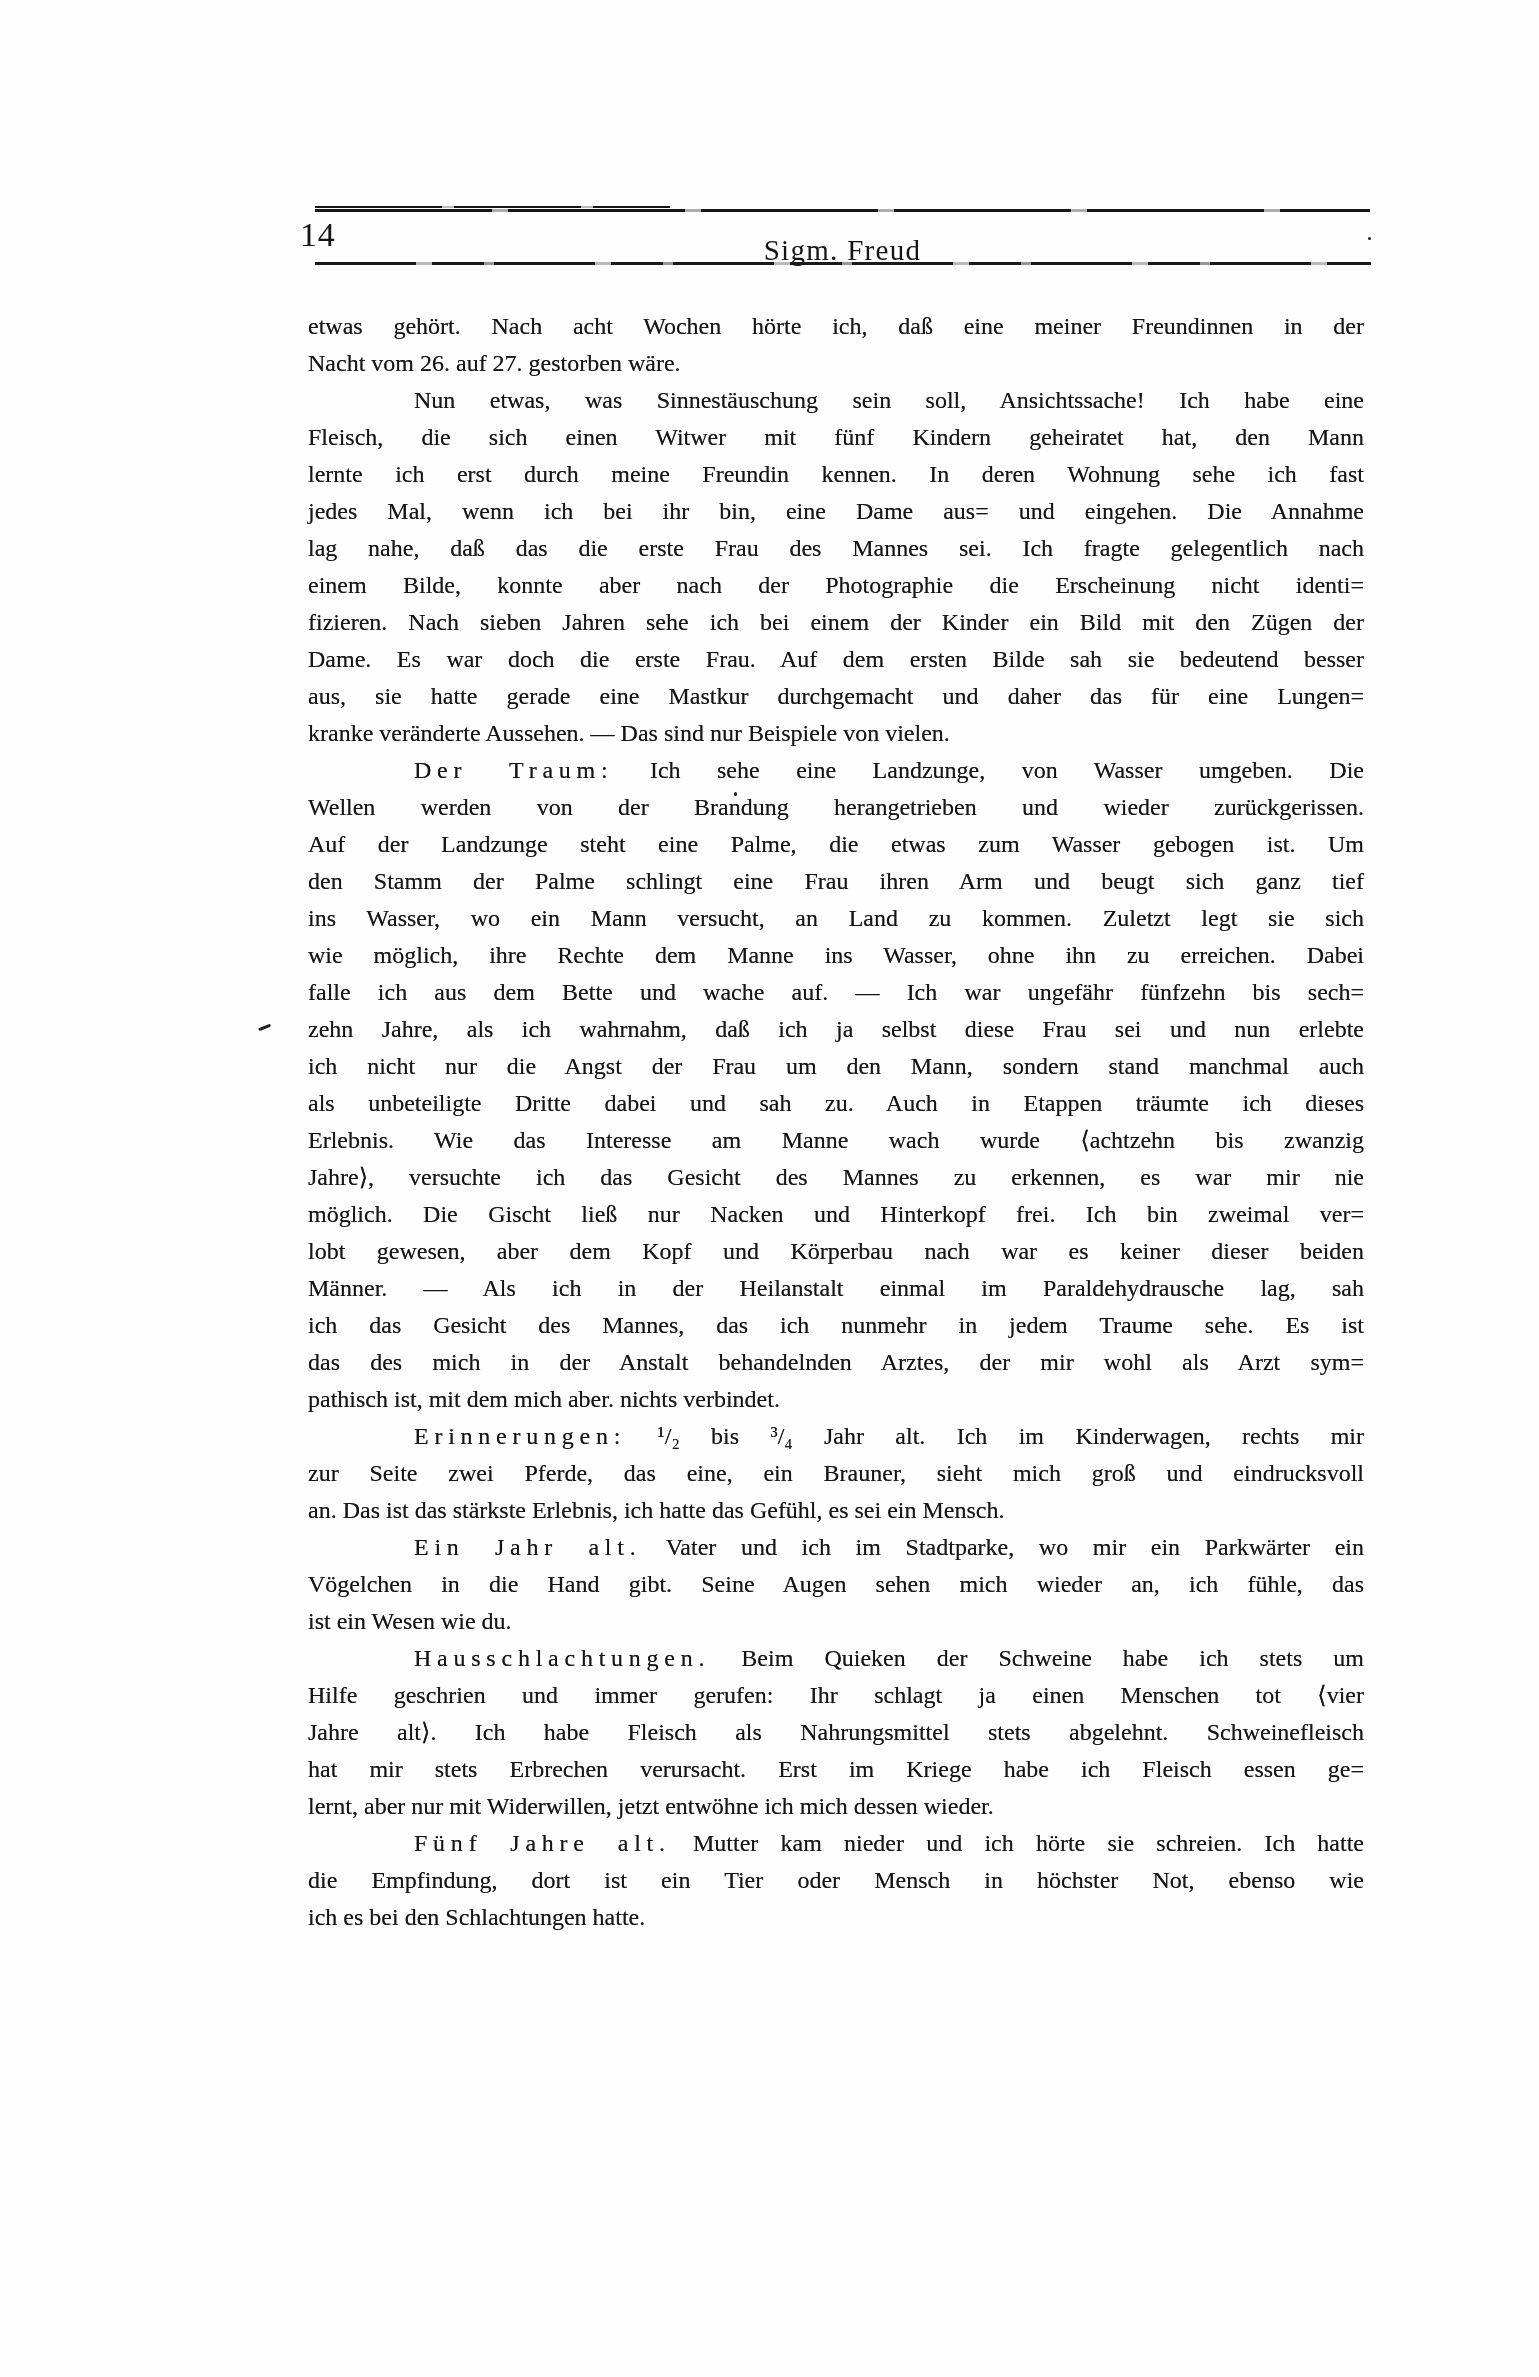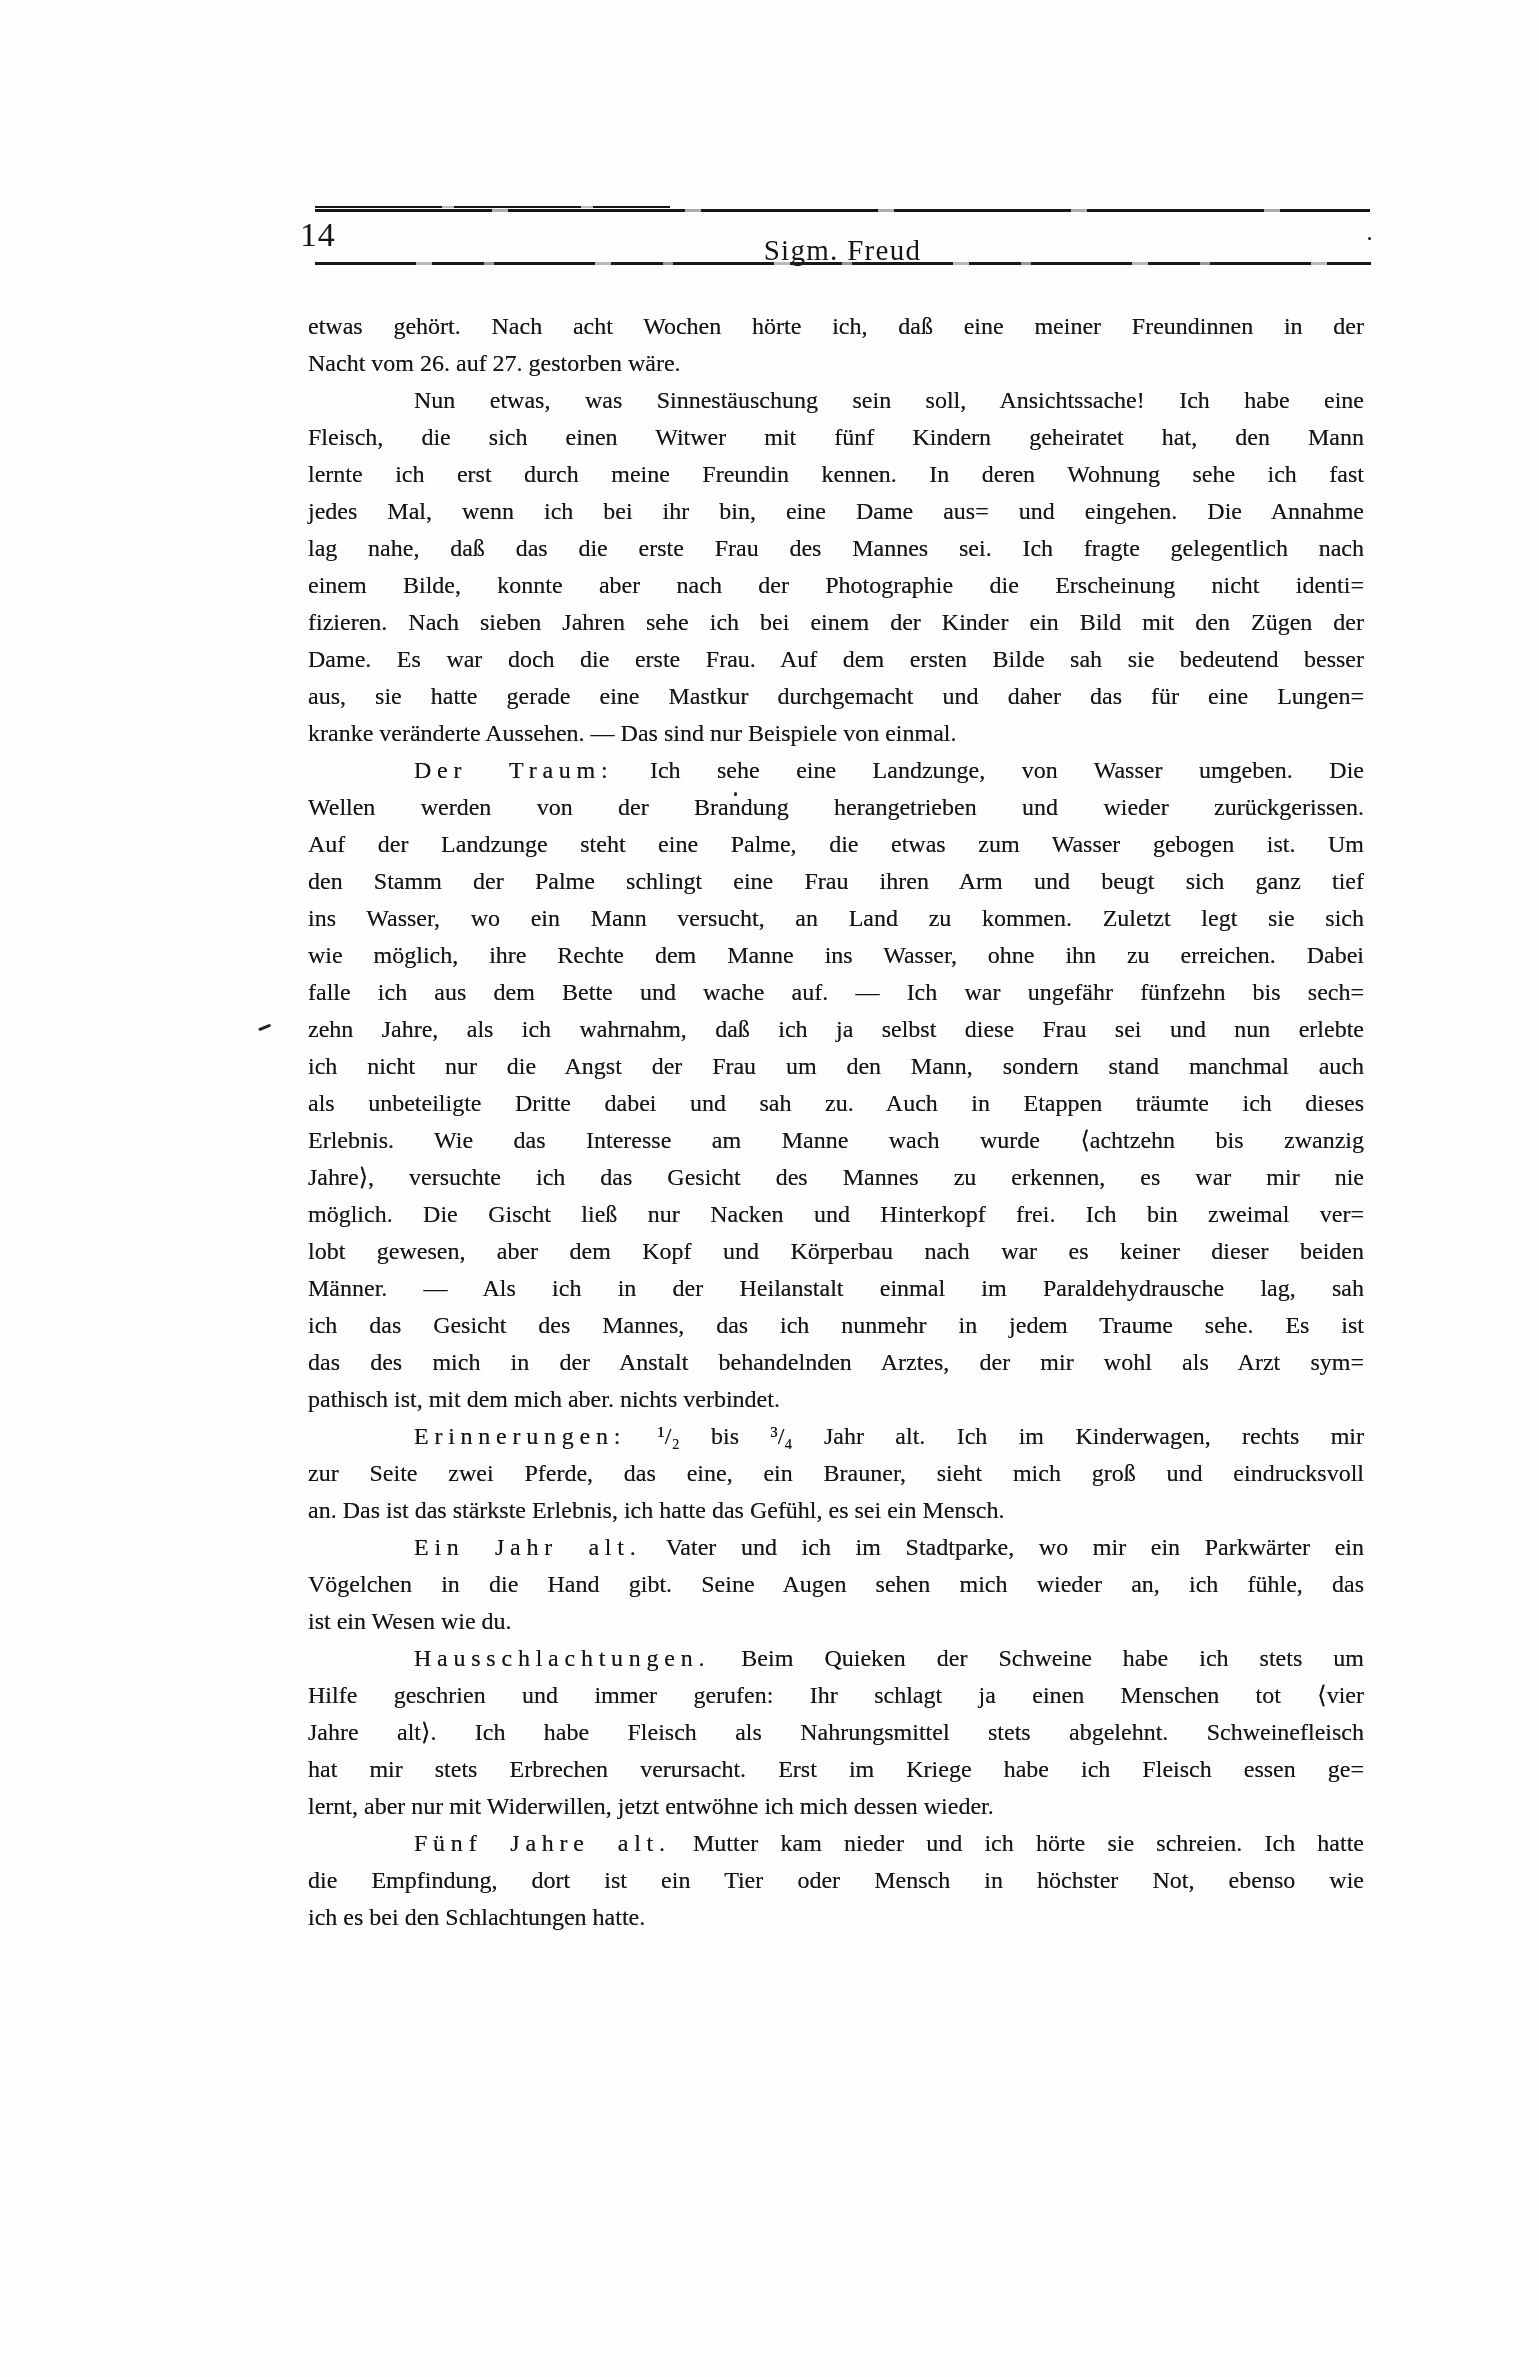--- a/index.html
+++ b/index.html
@@ -74,21 +74,21 @@
       <div class="para">
         <div class="line j indent">Nun etwas, was Sinnestäuschung sein soll, Ansichtssache! Ich habe eine</div>
         <div class="line j">Fleisch, die sich einen Witwer mit fünf Kindern geheiratet hat, den Mann</div>
         <div class="line j">lernte ich erst durch meine Freundin kennen. In deren Wohnung sehe ich fast</div>
         <div class="line j">jedes Mal, wenn ich bei ihr bin, eine Dame aus= und eingehen. Die Annahme</div>
         <div class="line j">lag nahe, daß das die erste Frau des Mannes sei. Ich fragte gelegentlich nach</div>
         <div class="line j">einem Bilde, konnte aber nach der Photographie die Erscheinung nicht identi=</div>
         <div class="line j">fizieren. Nach sieben Jahren sehe ich bei einem der Kinder ein Bild mit den Zügen der</div>
         <div class="line j">Dame. Es war doch die erste Frau. Auf dem ersten Bilde sah sie bedeutend besser</div>
         <div class="line j">aus, sie hatte gerade eine Mastkur durchgemacht und daher das für eine Lungen=</div>
-        <div class="line l">kranke veränderte Aussehen. — Das sind nur Beispiele von einmal.</div>
+        <div class="line l">kranke veränderte Aussehen. — Das sind nur Beispiele von vielen.</div>
       </div>
       <div class="para">
         <div class="line j indent"><span class="lead">Der Traum:</span> Ich sehe eine Landzunge, von Wasser umgeben. Die</div>
         <div class="line j">Wellen werden von der Brandung herangetrieben und wieder zurückgerissen.</div>
         <div class="line j">Auf der Landzunge steht eine Palme, die etwas zum Wasser gebogen ist. Um</div>
         <div class="line j">den Stamm der Palme schlingt eine Frau ihren Arm und beugt sich ganz tief</div>
         <div class="line j">ins Wasser, wo ein Mann versucht, an Land zu kommen. Zuletzt legt sie sich</div>
         <div class="line j">wie möglich, ihre Rechte dem Manne ins Wasser, ohne ihn zu erreichen. Dabei</div>
         <div class="line j">falle ich aus dem Bette und wache auf. — Ich war ungefähr fünfzehn bis sech=</div>
         <div class="line j">zehn Jahre, als ich wahrnahm, daß ich ja selbst diese Frau sei und nun erlebte</div>

